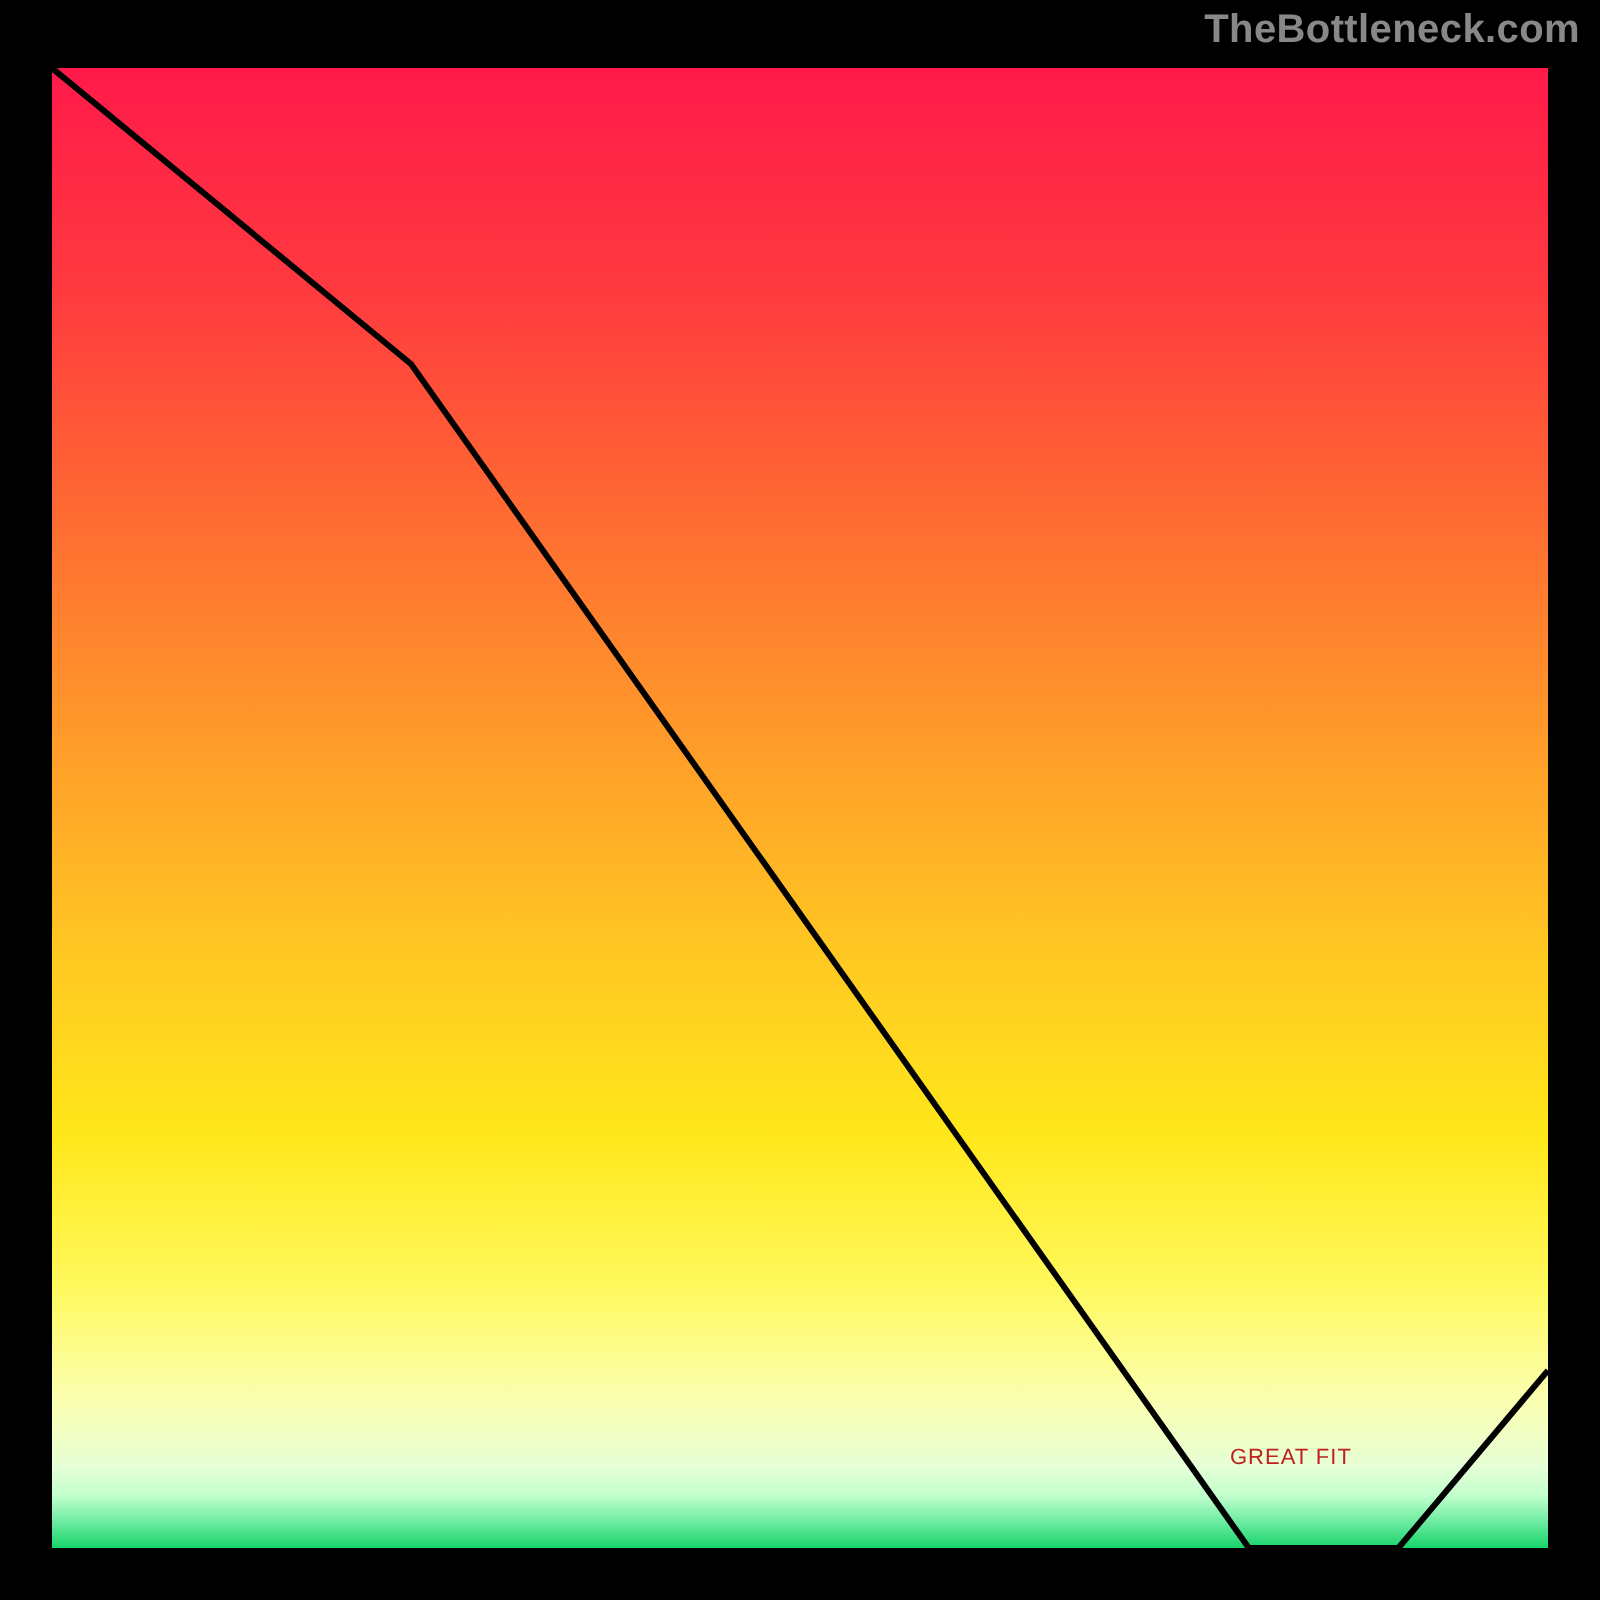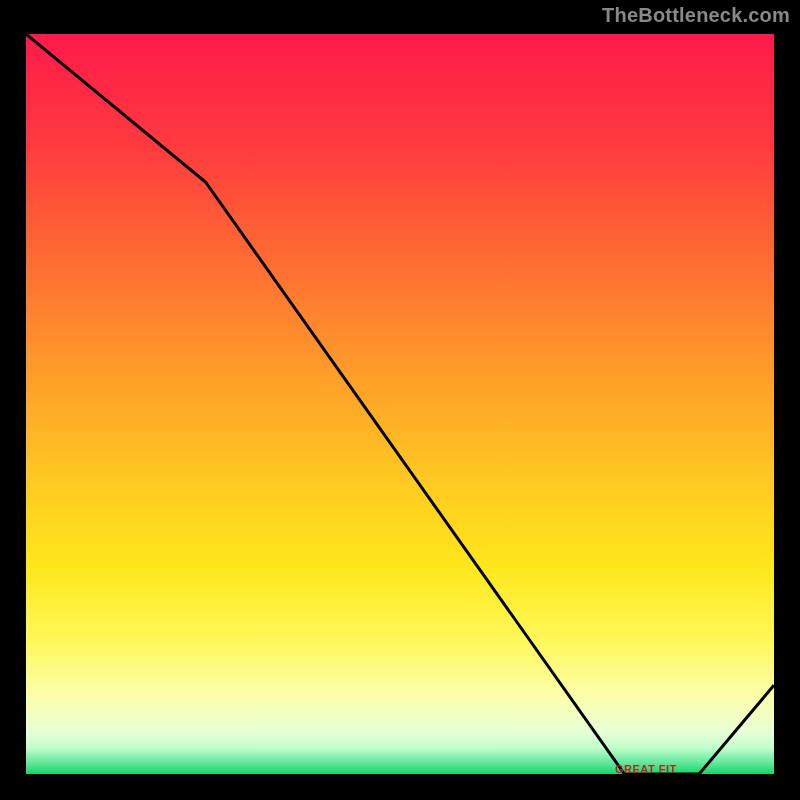--- a/index.html
+++ b/index.html
@@ -44,24 +44,24 @@
     top: 0;
     right: 0;
     bottom: 0;
   }
   svg {
     display: block;
   }
   .fit-label {
     position: absolute;
     left: 615px;
-    top: 763px;
+    top: 723px;
     color: #c02020;
     font-size: 11px;
-    font-weight: 700;
+    font-weight: 400;
     letter-spacing: 0.5px;
     z-index: 5;
     text-transform: uppercase;
   }
 </style>
 </head>
 <body>
 
 <div class="stage">
 

